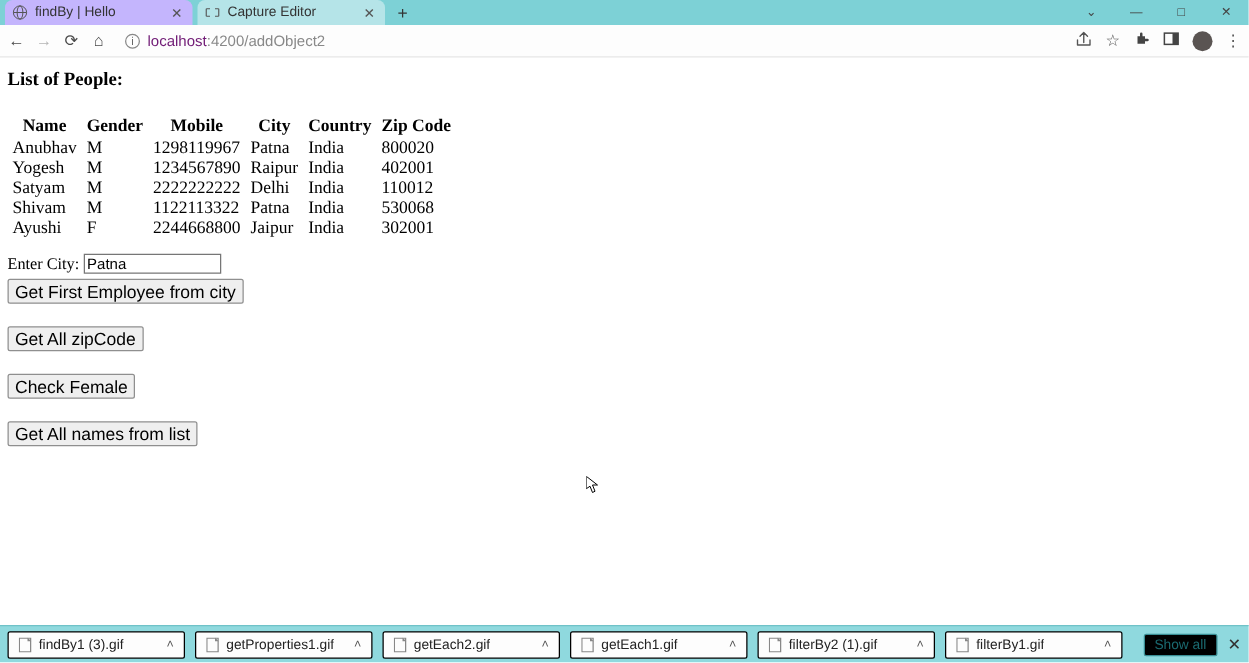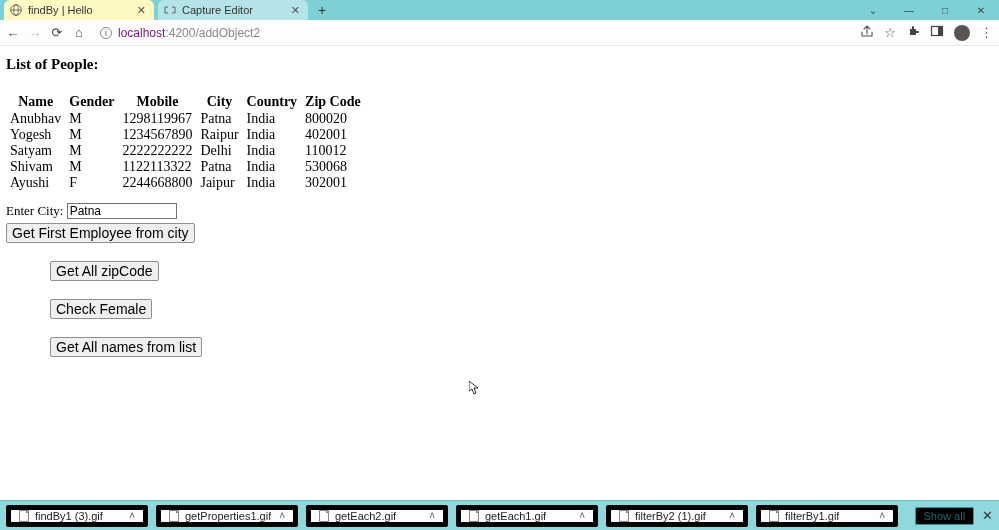--- a/index.html
+++ b/index.html
@@ -14,21 +14,21 @@
     }
     
     .title-bar {
       background: #7dd1d6;
       height: 20px;
       display: flex;
       align-items: center;
       position: relative;
     }
     .tab {
-      background: #fef9c3;
+      background: #c4b5fd;
       border-radius: 6px 6px 0 0;
       height: 20px;
       display: flex;
       align-items: center;
       padding: 0 6px;
       margin-left: 4px;
       min-width: 150px;
       font-size: 11px;
       color: #333;
       position: relative;
@@ -159,21 +159,21 @@
     .btn {
       font-family: Arial, sans-serif;
       font-size: 14px;
       background: #efefef;
       border: 1px solid #8f8f8f;
       border-radius: 2px;
       padding: 1px 5px;
       margin-top: 4px;
       display: inline-block;
     }
-    .btn-block { margin-top: 14px; margin-left: 44px; }
+    .btn-block { margin-top: 14px; }
     
     .cursor-ptr {
       position: absolute;
       left: 469px;
       top: 381px;
       font-size: 12px;
       color: #000;
       pointer-events: none;
     }
     
@@ -182,21 +182,21 @@
       left: 0; right: 0; bottom: 0;
       height: 30px;
       background: #8fd9de;
       border-top: 1px solid #6fc2c8;
       display: flex;
       align-items: center;
       padding: 0 6px;
     }
     .dl-item {
       background: #fdfdfd;
-      border: 5px solid #000000;
+      border: 1px solid #000000;
       border-radius: 2px;
       height: 22px;
       display: flex;
       align-items: center;
       gap: 8px;
       padding: 0 8px;
       margin-right: 8px;
       font-size: 11px;
       color: #222;
       width: 142px;

